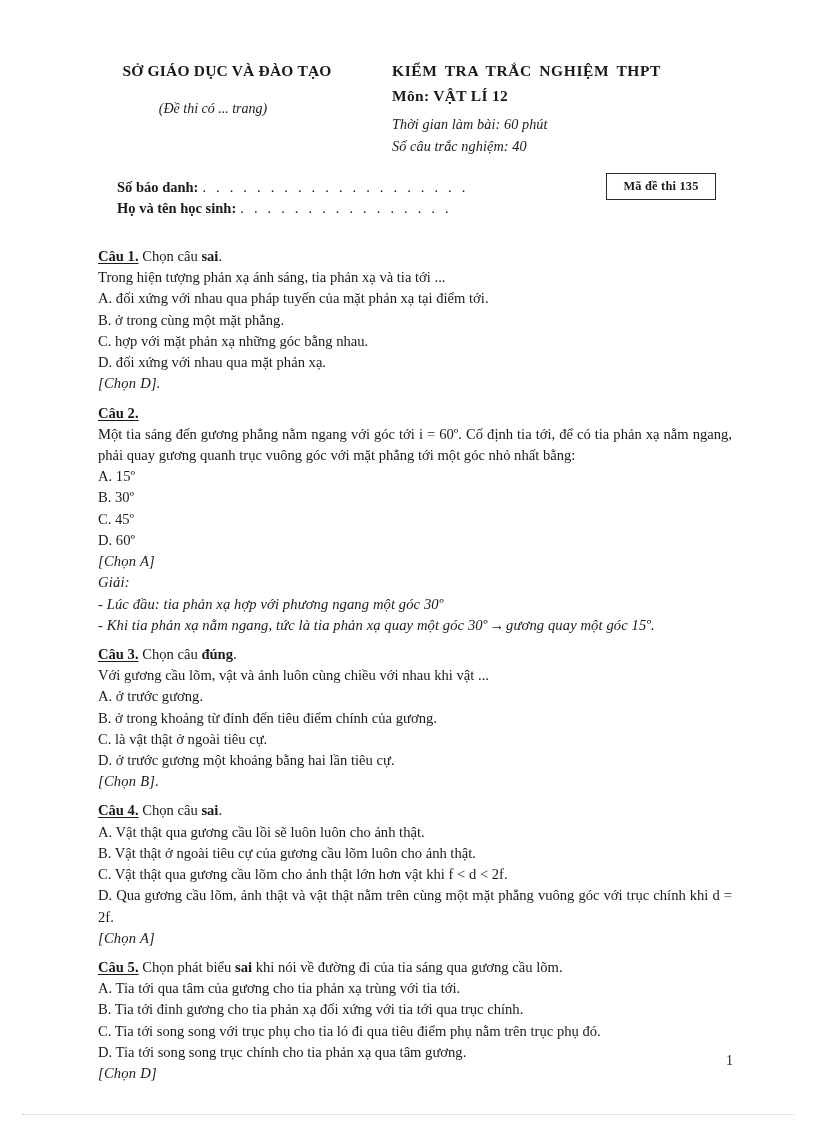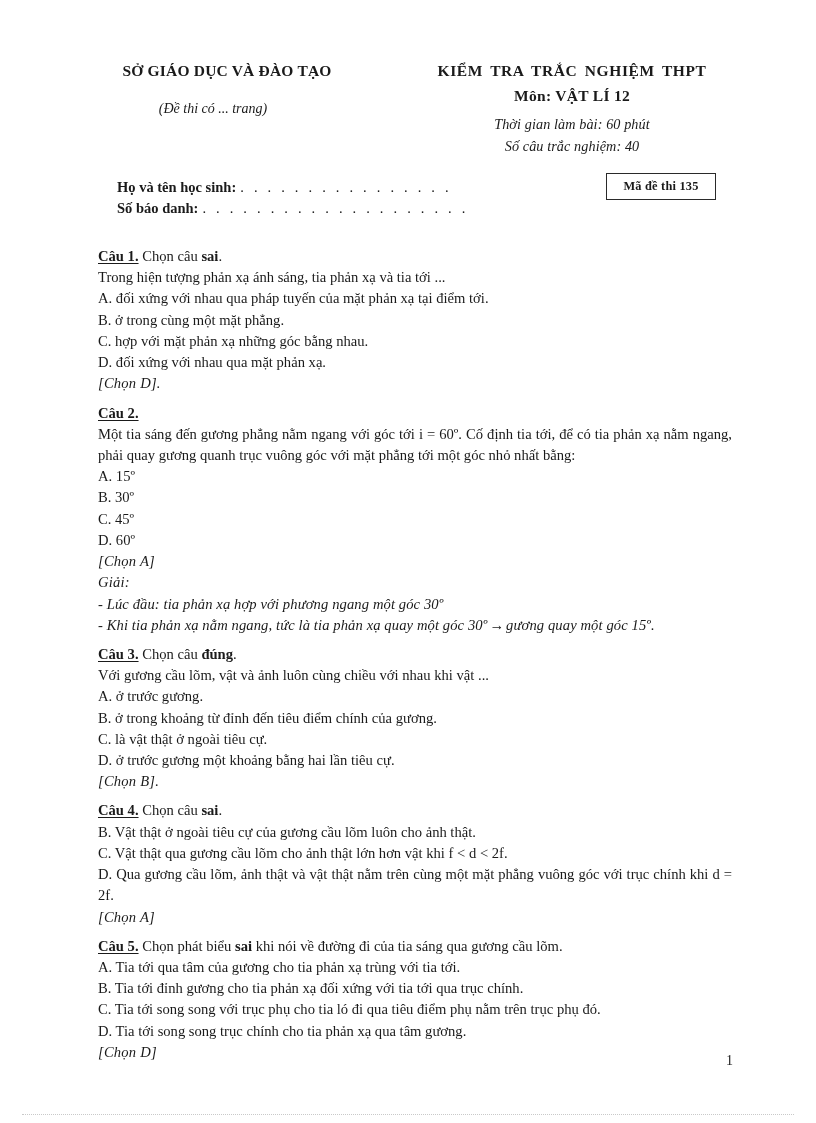--- a/index.html
+++ b/index.html
@@ -37,21 +37,21 @@
   }
   .header-left {
     width: 330px;
     margin-left: 62px;
     text-align: center;
     font-size: 15.5px;
     line-height: 1.38;
   }
   .header-right {
     width: 360px;
-    text-align: center;
+    text-align: left;
     font-size: 15.5px;
     line-height: 1.38;
   }
   .dept-line1 {
     font-weight: bold;
     letter-spacing: 0.2px;
     white-space: nowrap;
   }
   .dept-line2 {
     font-weight: bold;
@@ -184,24 +184,24 @@
     <div class="header-right">
       <div class="exam-title">KIỂM TRA TRẮC NGHIỆM THPT</div>
       <div class="exam-subject">Môn: VẬT LÍ 12</div>
       <div class="exam-time">Thời gian làm bài: 60 phút</div>
       <div class="exam-count">Số câu trắc nghiệm: 40</div>
     </div>
   </div>
 
   <div class="student-info">
     <div class="info-row">
+      <span>Số báo danh:</span><span class="leader">. . . . . . . . . . . . . . . . . . . .</span>
+    </div>
+    <div class="info-row">
       <span>Họ và tên học sinh:</span><span class="leader">. . . . . . . . . . . . . . . .</span>
-    </div>
-    <div class="info-row">
-      <span>Số báo danh:</span><span class="leader">. . . . . . . . . . . . . . . . . . . .</span>
     </div>
   </div>
 
   <div class="code-box">
     <span>Mã đề thi 135</span>
   </div>
 
   <div class="content">
 
     <div class="q-block">
@@ -245,20 +245,21 @@
       <div class="opt">C. là vật thật ở ngoài tiêu cự.</div>
       <div class="opt">D. ở trước gương một khoảng bằng hai lần tiêu cự.</div>
       <div class="answer">[Chọn B].</div>
     </div>
 
     <div class="q-block">
       <div class="q-head">
         <span class="q-label">Câu 4.</span>
         <span>Chọn câu </span><span class="b">sai</span><span>.</span>
       </div>
+      <div class="opt">A. Vật thật qua gương cầu lồi sẽ luôn luôn cho ảnh thật.</div>
       <div class="opt">B. Vật thật ở ngoài tiêu cự của gương cầu lõm luôn cho ảnh thật.</div>
       <div class="opt">C. Vật thật qua gương cầu lõm cho ảnh thật lớn hơn vật khi f &lt; d &lt; 2f.</div>
       <div class="opt stem">D. Qua gương cầu lõm, ảnh thật và vật thật nằm trên cùng một mặt phẳng vuông góc với trục chính khi d = 2f.</div>
       <div class="answer">[Chọn A]</div>
     </div>
 
     <div class="q-block">
       <div class="q-head">
         <span class="q-label">Câu 5.</span>
         <span>Chọn phát biểu </span><span class="b">sai</span><span> khi nói về đường đi của tia sáng qua gương cầu lõm.</span>

